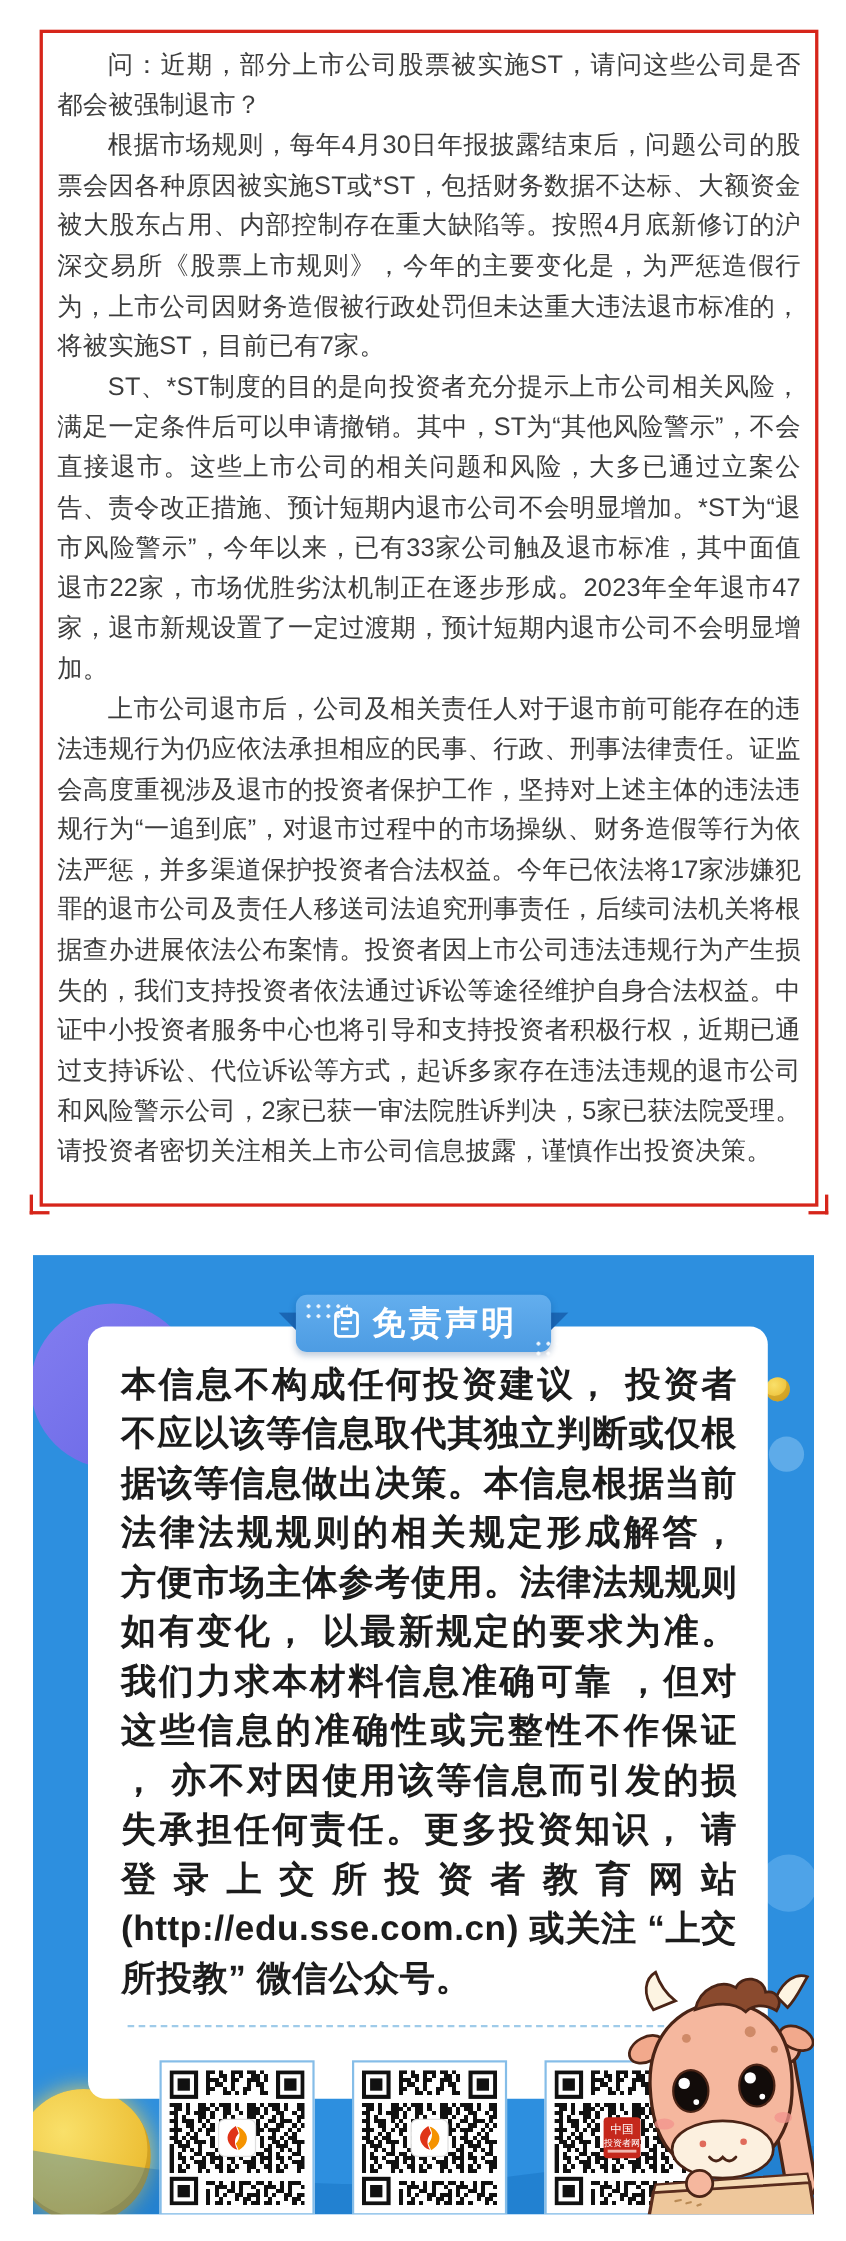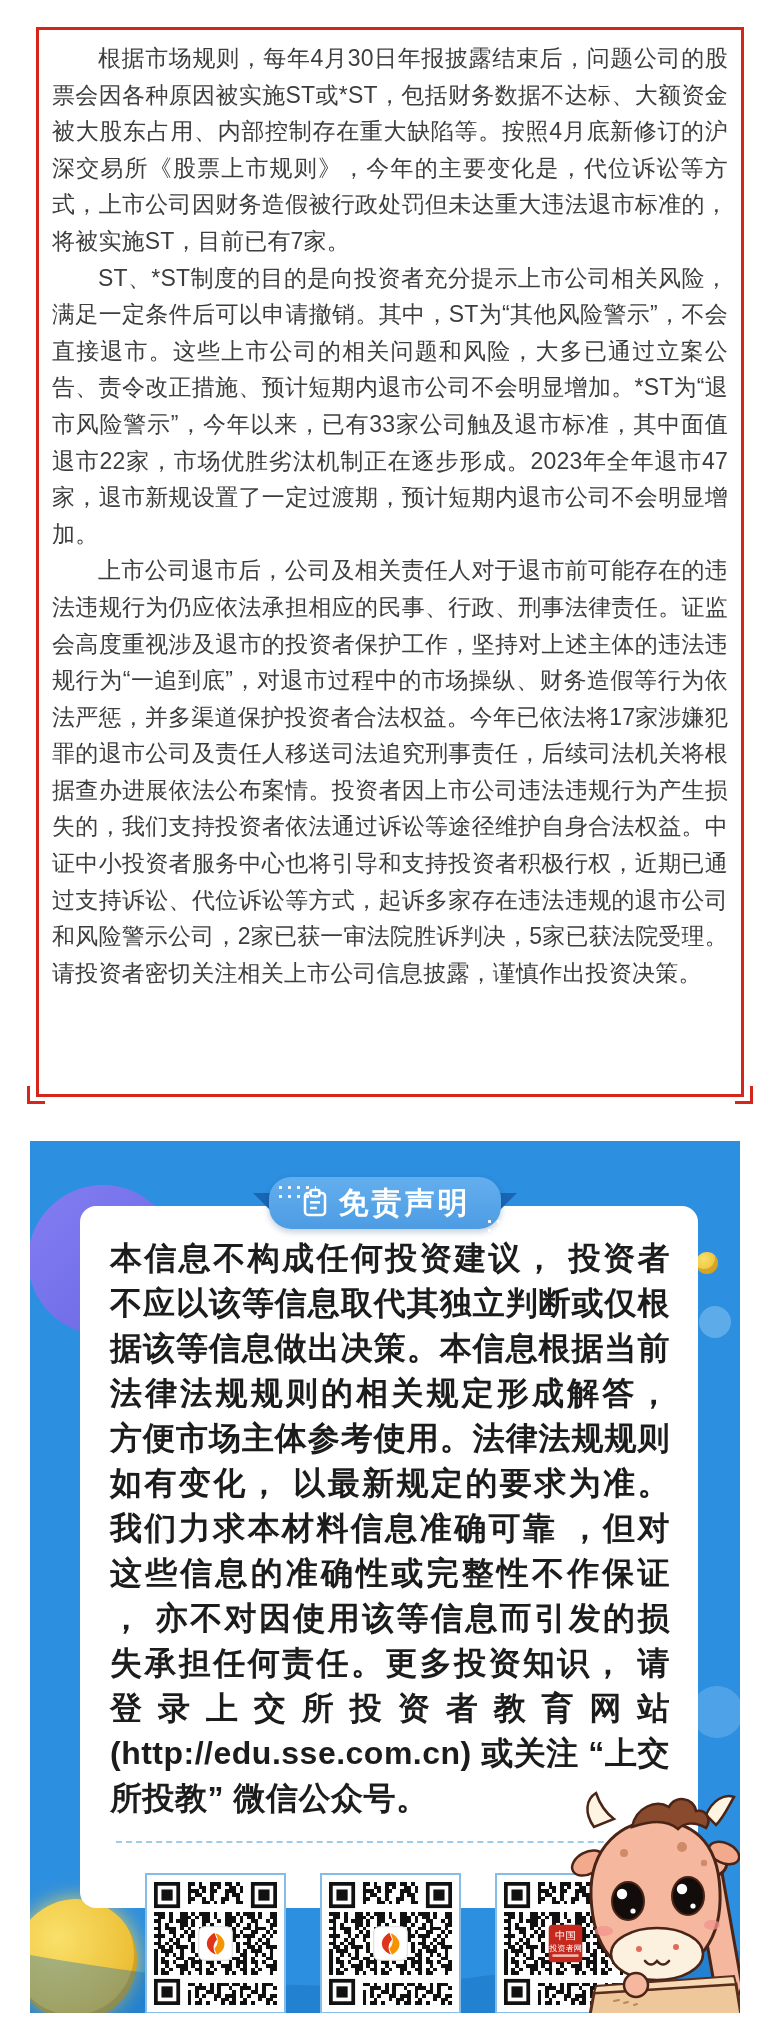--- a/index.html
+++ b/index.html
@@ -43,21 +43,21 @@
   .coin-small{left:666px;top:111px;width:22px;height:22px;z-index:1;}
   .circle-small{left:669px;top:165px;width:32px;height:32px;background:#6fb4ec;opacity:.75;z-index:1;}
   .circle-right{left:661px;top:545px;width:52px;height:52px;background:#55a7ea;opacity:.85;z-index:1;}
   .coin-bottom{left:-15px;top:758px;width:122px;height:122px;z-index:1;
     box-shadow:0 0 20px rgba(248,214,80,.85), inset -3px -6px 0 rgba(185,135,18,.5);}
   .wave{position:absolute;left:0;bottom:0;width:710px;height:90px;z-index:1;}
 
   
   .badge-wrap{position:absolute;left:0;top:36px;width:710px;height:52px;z-index:3;}
   .badge{
-    position:relative;margin:0 auto;width:232px;height:52px;border-radius:22px;
+    position:relative;margin:0 auto;width:232px;height:52px;border-radius:10px;
     background:linear-gradient(180deg,#63aeee,#4d9ce3);
     display:flex;align-items:center;justify-content:center;gap:9px;
     box-shadow:0 3px 6px rgba(10,60,120,.25);
   }
   .badge-wing{position:absolute;top:16px;width:26px;height:26px;background:var(--wing-blue);}
   .badge-wing.left{left:calc(50% - 132px);clip-path:polygon(0 0,100% 0,100% 100%);}
   .badge-wing.right{right:calc(50% - 132px);clip-path:polygon(0 0,100% 0,0 100%);}
   .badge-title{color:#fff;font-size:30px;font-weight:bold;letter-spacing:3px;}
   .dots{position:absolute;background-image:radial-gradient(rgba(255,255,255,.9) 1.6px,transparent 1.8px);
     background-size:9px 9px;}
@@ -137,21 +137,22 @@
           <line x1="9" y1="31.5" x2="33" y2="31.5" stroke-dasharray="1 2 1 3 1 1 2 1"></line>
           <line x1="9" y1="32.5" x2="33" y2="32.5" stroke-dasharray="2 1 2 1 1 3 1 1" stroke-dashoffset="1"></line>
         </g>
       </symbol>
     </defs>
   </svg>
 
   <section class="article-box">
     <div class="corner corner-bl"></div>
     <div class="corner corner-br"></div>
-    <p>根据市场规则，每年4月30日年报披露结束后，问题公司的股票会因各种原因被实施ST或*ST，包括财务数据不达标、大额资金被大股东占用、内部控制存在重大缺陷等。按照4月底新修订的沪深交易所《股票上市规则》，今年的主要变化是，代位诉讼等方式，上市公司因财务造假被行政处罚但未达重大违法退市标准的，将被实施ST，目前已有7家。</p>
+    <p>问：近期，部分上市公司股票被实施ST，请问这些公司是否都会被强制退市？</p>
+    <p>根据市场规则，每年4月30日年报披露结束后，问题公司的股票会因各种原因被实施ST或*ST，包括财务数据不达标、大额资金被大股东占用、内部控制存在重大缺陷等。按照4月底新修订的沪深交易所《股票上市规则》，今年的主要变化是，为严惩造假行为，上市公司因财务造假被行政处罚但未达重大违法退市标准的，将被实施ST，目前已有7家。</p>
     <p>ST、*ST制度的目的是向投资者充分提示上市公司相关风险，满足一定条件后可以申请撤销。其中，ST为“其他风险警示”，不会直接退市。这些上市公司的相关问题和风险，大多已通过立案公告、责令改正措施、预计短期内退市公司不会明显增加。*ST为“退市风险警示”，今年以来，已有33家公司触及退市标准，其中面值退市22家，市场优胜劣汰机制正在逐步形成。2023年全年退市47家，退市新规设置了一定过渡期，预计短期内退市公司不会明显增加。</p>
     <p>上市公司退市后，公司及相关责任人对于退市前可能存在的违法违规行为仍应依法承担相应的民事、行政、刑事法律责任。证监会高度重视涉及退市的投资者保护工作，坚持对上述主体的违法违规行为“一追到底”，对退市过程中的市场操纵、财务造假等行为依法严惩，并多渠道保护投资者合法权益。今年已依法将17家涉嫌犯罪的退市公司及责任人移送司法追究刑事责任，后续司法机关将根据查办进展依法公布案情。投资者因上市公司违法违规行为产生损失的，我们支持投资者依法通过诉讼等途径维护自身合法权益。中证中小投资者服务中心也将引导和支持投资者积极行权，近期已通过支持诉讼、代位诉讼等方式，起诉多家存在违法违规的退市公司和风险警示公司，2家已获一审法院胜诉判决，5家已获法院受理。请投资者密切关注相关上市公司信息披露，谨慎作出投资决策。</p>
   </section>
 
   <section class="blue-panel">
 
     <div class="deco purple-circle"></div>
     <div class="deco coin coin-small"></div>
     <div class="deco circle-small"></div>
     <div class="deco circle-right"></div>

